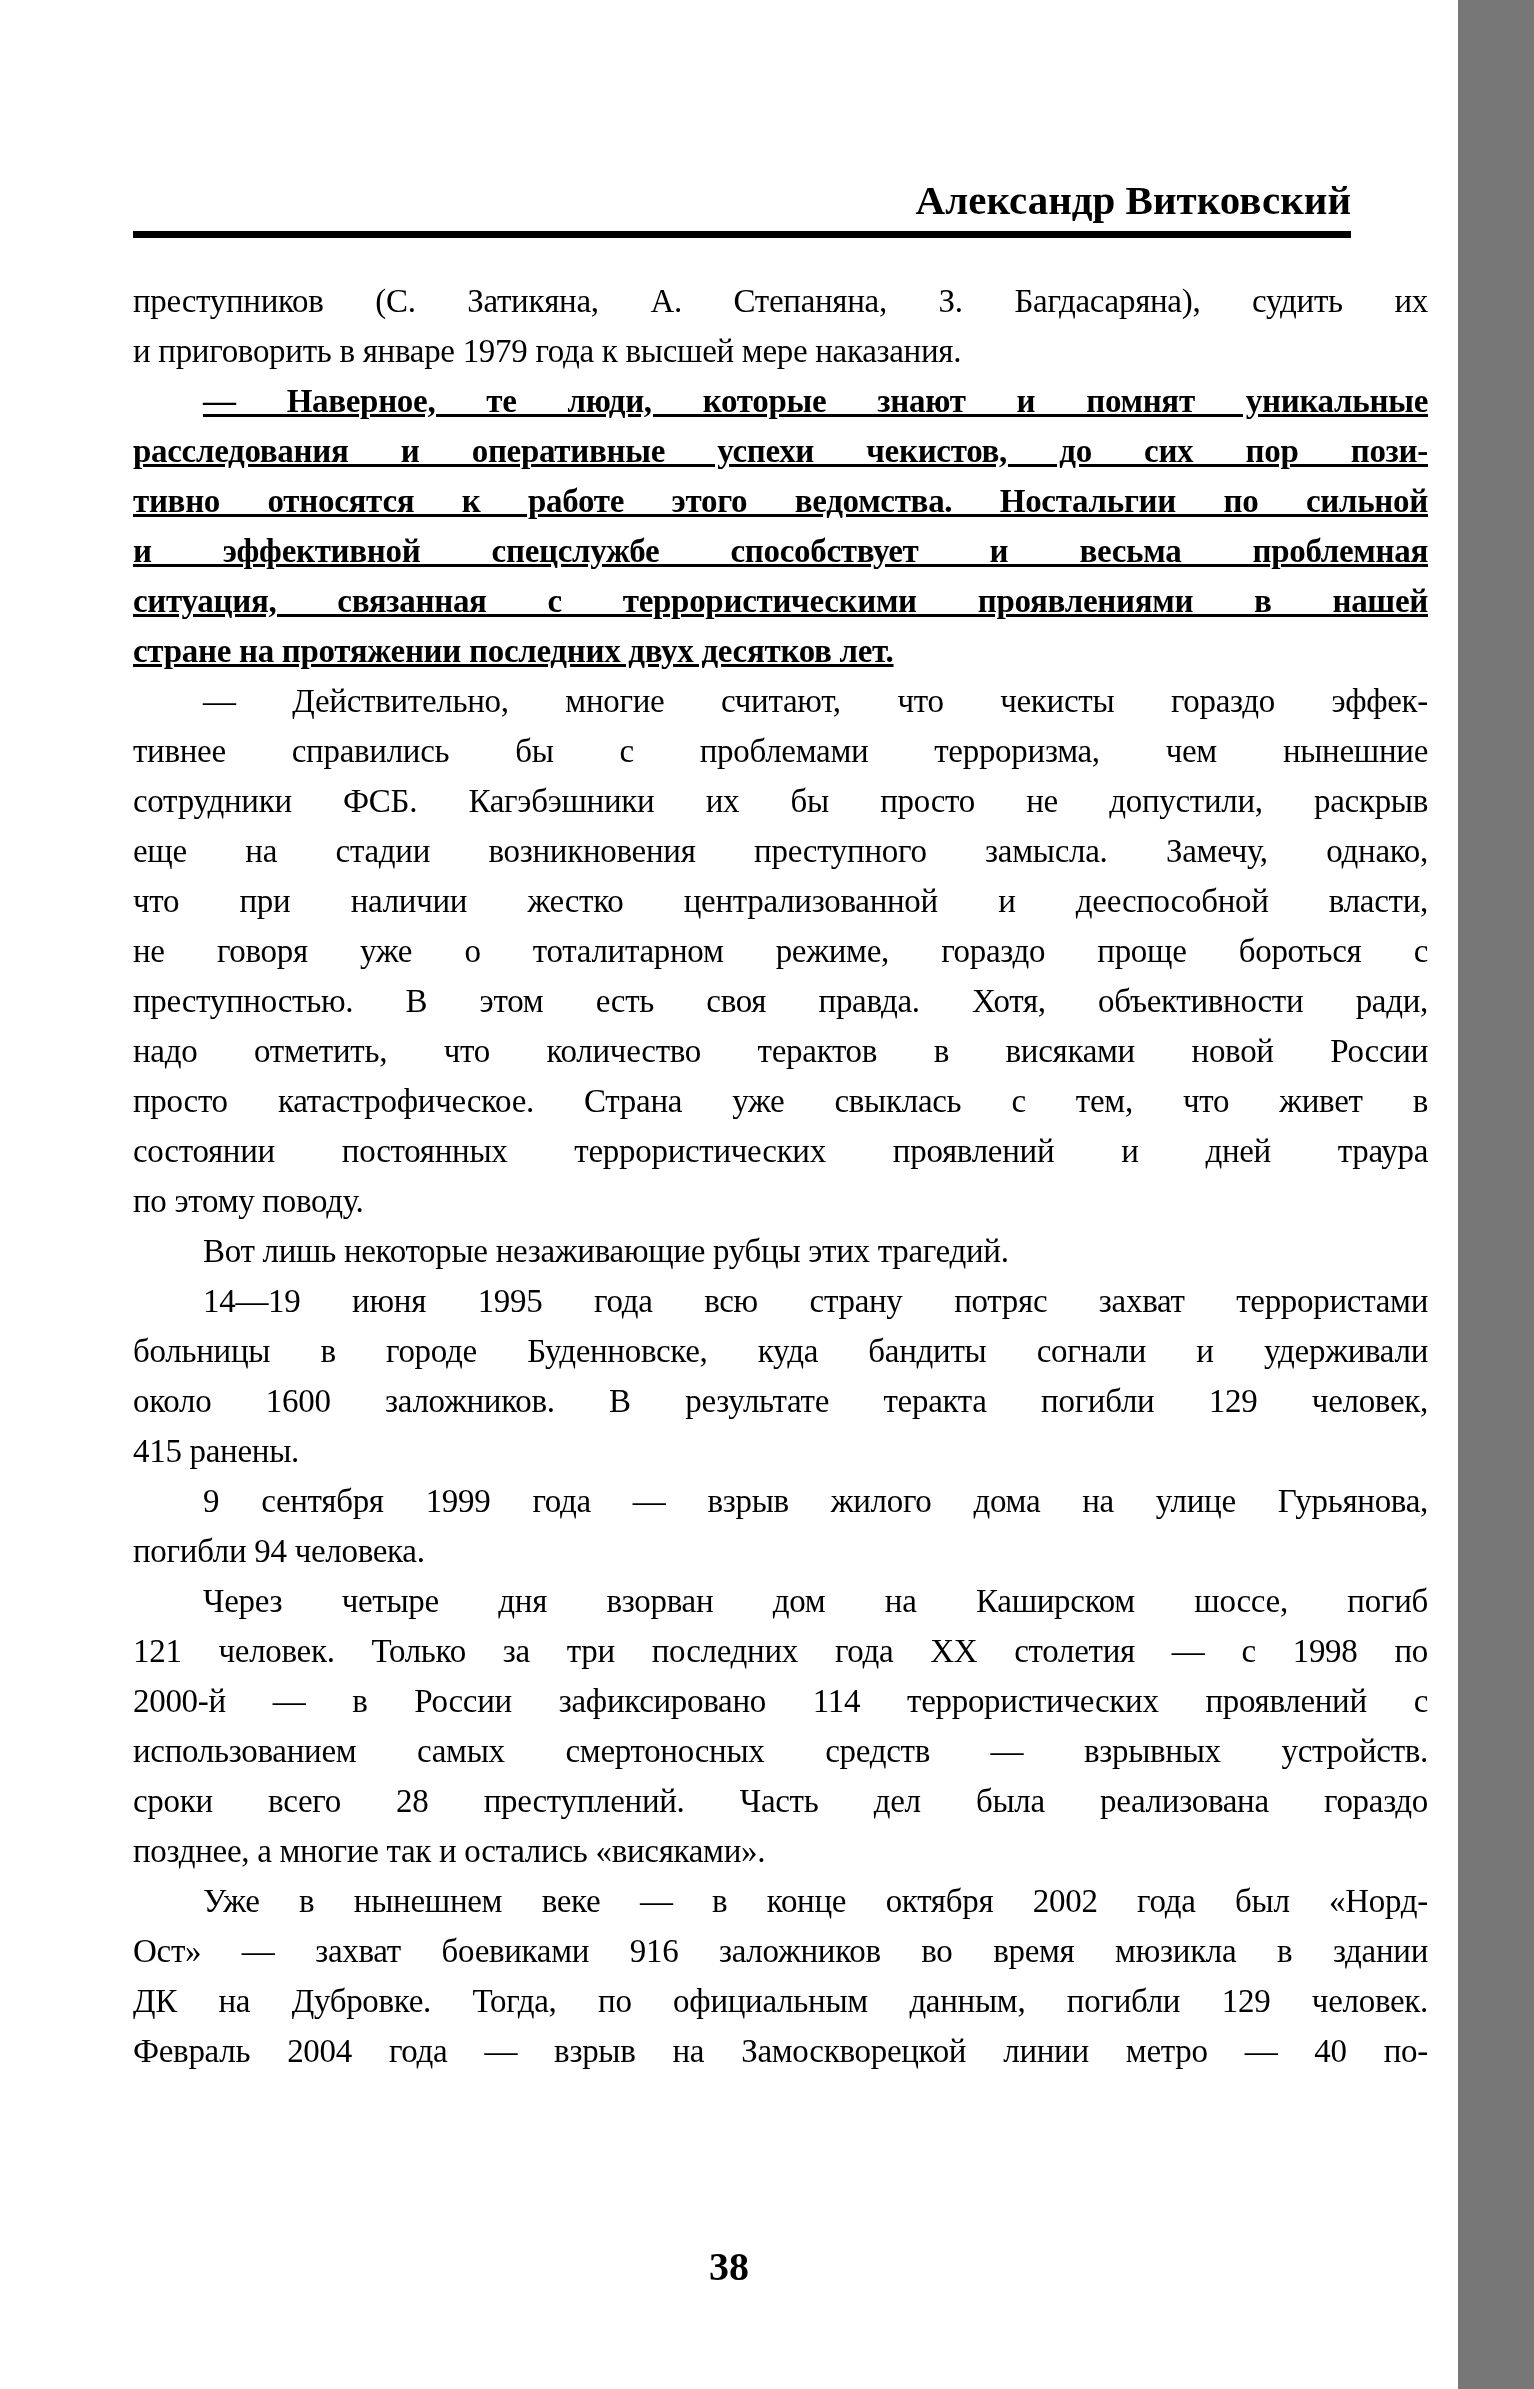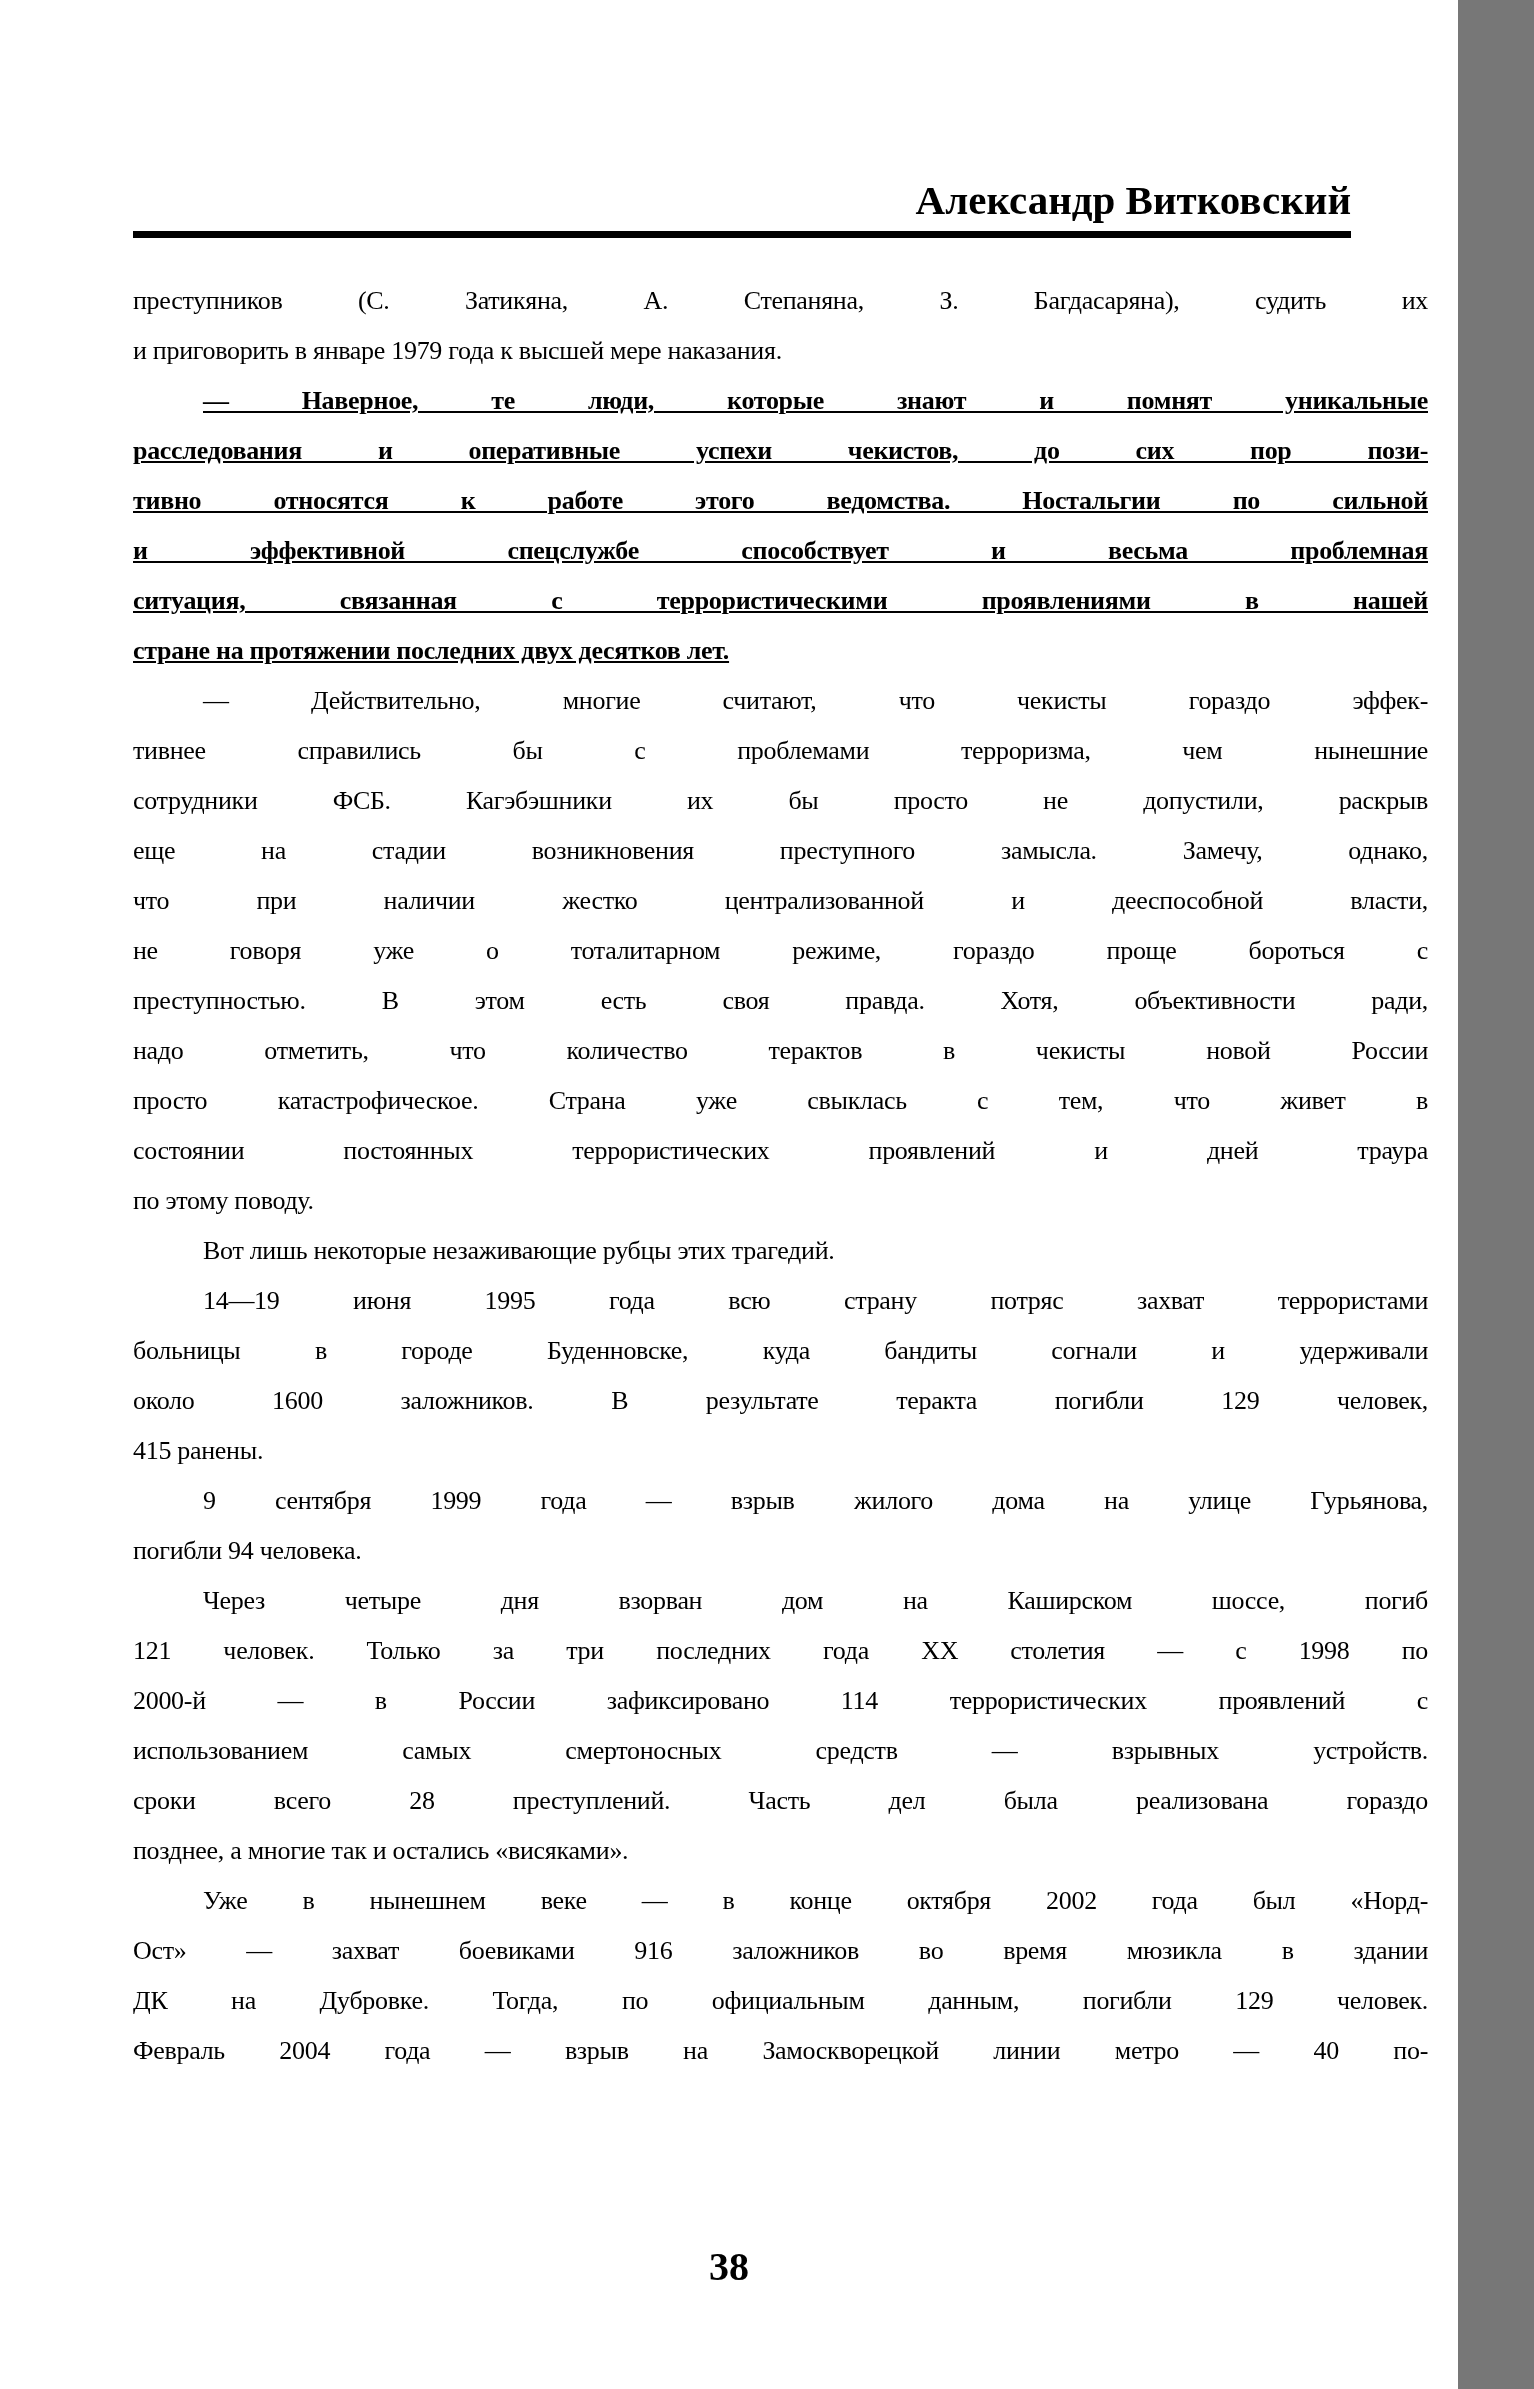--- a/index.html
+++ b/index.html
@@ -28,21 +28,21 @@
     right: 107px;
     top: 231px;
     height: 7.2px;
     background: #000000;
   }
   .page-body {
     position: absolute;
     left: 133px;
     top: 276px;
     width: 1295px;
-    font-size: 26px;
+    font-size: 33px;
     letter-spacing: -0.3px;
   }
   .para { margin: 0; padding: 0; }
   .para.bold .line { font-weight: bold; text-decoration: underline; }
   .line {
     line-height: 50px;
     height: 50px;
     text-align: justify;
     text-align-last: justify;
     white-space: normal;
@@ -82,21 +82,21 @@
         <div class="line end-left">стране на протяжении последних двух десятков лет.</div>
       </div>
       <div class="para">
         <div class="line first-indent">— Действительно, многие считают, что чекисты гораздо эффек-</div>
         <div class="line">тивнее справились бы с проблемами терроризма, чем нынешние</div>
         <div class="line">сотрудники ФСБ. Кагэбэшники их бы просто не допустили, раскрыв</div>
         <div class="line">еще на стадии возникновения преступного замысла. Замечу, однако,</div>
         <div class="line">что при наличии жестко централизованной и дееспособной власти,</div>
         <div class="line">не говоря уже о тоталитарном режиме, гораздо проще бороться с</div>
         <div class="line">преступностью. В этом есть своя правда. Хотя, объективности ради,</div>
-        <div class="line">надо отметить, что количество терактов в чекисты новой России</div>
+        <div class="line">надо отметить, что количество терактов в висяками новой России</div>
         <div class="line">просто катастрофическое. Страна уже свыклась с тем, что живет в</div>
         <div class="line">состоянии постоянных террористических проявлений и дней траура</div>
         <div class="line end-left">по этому поводу.</div>
       </div>
       <div class="para">
         <div class="line first-indent end-left">Вот лишь некоторые незаживающие рубцы этих трагедий.</div>
       </div>
       <div class="para">
         <div class="line first-indent">14—19 июня 1995 года всю страну потряс захват террористами</div>
         <div class="line">больницы в городе Буденновске, куда бандиты согнали и удерживали</div>

